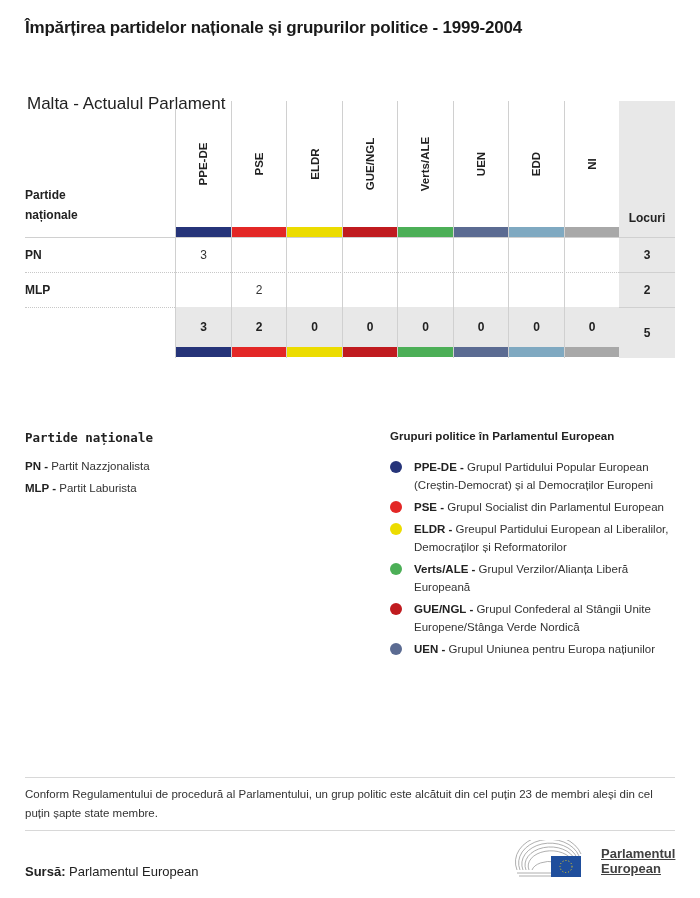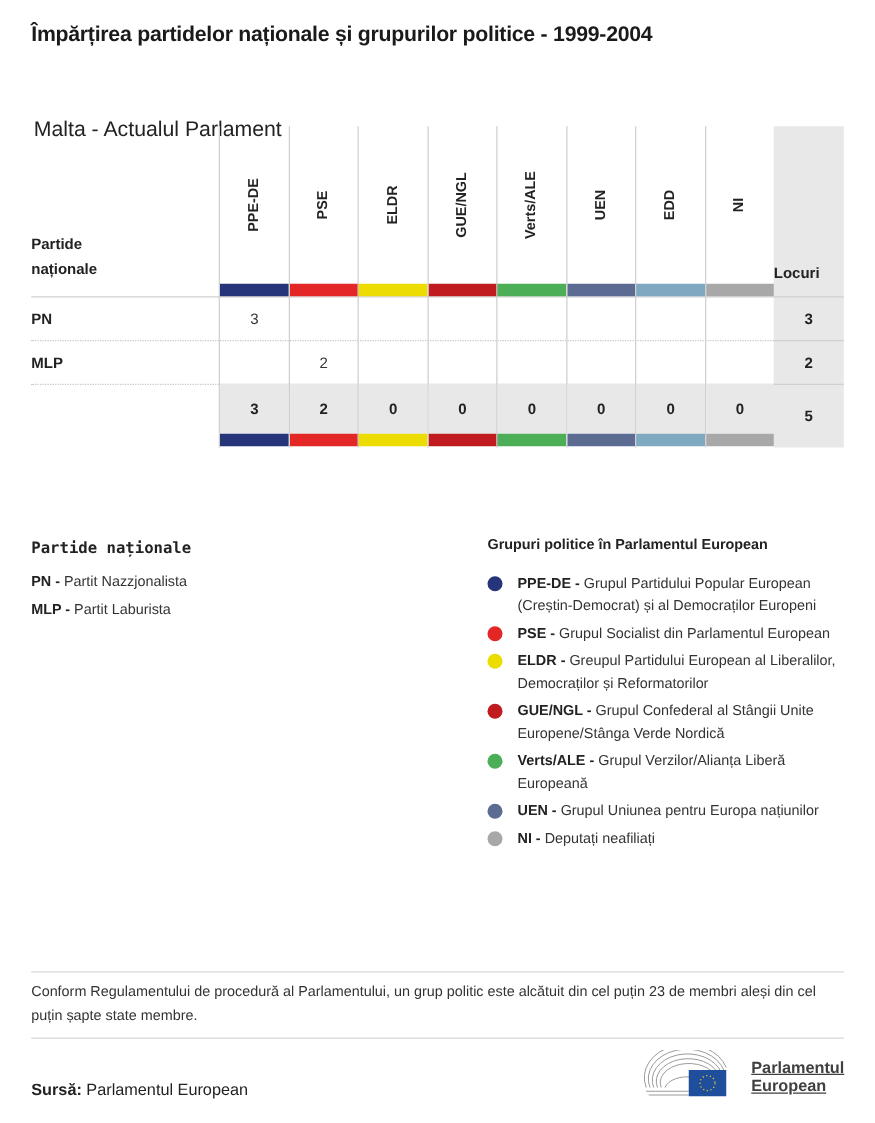--- a/index.html
+++ b/index.html
@@ -15,21 +15,21 @@
   .col .bar { position: absolute; left: 0; width: 55px; height: 10px; }
   .col .bar.top { top: 126px; }
   .col .bar.bottom { top: 246px; }
   .cell { position: absolute; left: 0; width: 55px; height: 35px; display: flex; align-items: center; justify-content: center; font-size: 12px; color: #333; }
   .tot { position: absolute; left: 0; top: 206px; width: 55px; height: 40px; background: #e8e8e8; display: flex; align-items: center; justify-content: center; font-size: 12px; font-weight: bold; color: #222; }
   .rowlbl { position: absolute; left: 0; width: 150px; height: 35px; display: flex; align-items: center; font-size: 12px; font-weight: bold; text-align: right; }
   .hline { position: absolute; left: 0; width: 650px; height: 0; }
   .hline.solid { border-top: 1px solid #d0d0d0; }
   .hline.dot { border-top: 1px dotted #c8c8c8; }
   .locuri { position: absolute; left: 594px; top: 0; width: 56px; height: 257px; background: #e8e8e8; }
-  .locuri .lh { position: absolute; left: 0; top: 110px; width: 56px; font-size: 12px; font-weight: bold; }
+  .locuri .lh { position: absolute; left: 0; top: 110px; width: 56px; text-align: center; font-size: 12px; font-weight: bold; }
   .locuri .lv { position: absolute; left: 0; width: 56px; display: flex; align-items: center; justify-content: center; font-size: 12px; font-weight: bold; }
 
   .legend-left { position: absolute; left: 25px; top: 430px; }
   .legend-left h3 { font-family: "DejaVu Sans Mono", monospace; font-size: 12.5px; font-weight: bold; margin-bottom: 10px; color: #222; }
   .legend-left .item { font-size: 11.5px; line-height: 22px; color: #333; }
   .legend-left .item b { color: #222; }
 
   .legend-right { position: absolute; left: 390px; top: 430px; width: 290px; }
   .legend-right h3 { font-size: 11.5px; font-weight: bold; margin-bottom: 16px; color: #222; }
   .gitem { position: relative; padding-left: 24px; font-size: 11.5px; line-height: 18px; color: #333; margin-bottom: 4px; }
@@ -161,24 +161,23 @@
   <div class="item"><b>PN -</b> <span>Partit Nazzjonalista</span></div>
   <div class="item"><b>MLP -</b> <span>Partit Laburista</span></div>
 </div>
 
 <div class="legend-right">
   <h3>Grupuri politice în Parlamentul European</h3>
   <div id="glist">
       <div class="gitem"><span class="dot" style="background:#263479"></span><b>PPE-DE -</b> <span>Grupul Partidului Popular European (Creștin-Democrat) și al Democraților Europeni</span></div>
       <div class="gitem"><span class="dot" style="background:#e32726"></span><b>PSE -</b> <span>Grupul Socialist din Parlamentul European</span></div>
       <div class="gitem"><span class="dot" style="background:#ecdc00"></span><b>ELDR -</b> <span>Greupul Partidului European al Liberalilor, Democraților și Reformatorilor</span></div>
+      <div class="gitem"><span class="dot" style="background:#4caf57"></span><b>Verts/ALE -</b> <span>Grupul Verzilor/Alianța Liberă Europeană</span></div>
       <div class="gitem"><span class="dot" style="background:#c01b1f"></span><b>GUE/NGL -</b> <span>Grupul Confederal al Stângii Unite Europene/Stânga Verde Nordică</span></div>
-      <div class="gitem"><span class="dot" style="background:#4caf57"></span><b>Verts/ALE -</b> <span>Grupul Verzilor/Alianța Liberă Europeană</span></div>
       <div class="gitem"><span class="dot" style="background:#5b6b92"></span><b>UEN -</b> <span>Grupul Uniunea pentru Europa națiunilor</span></div>
-      <div class="gitem"><span class="dot" style="background:#a8a8a8"></span><b>NI -</b> <span>Deputați neafiliați</span></div>
     </div>
 </div>
 
 <div class="sep" style="top:777px;"></div>
 <div class="note">Conform Regulamentului de procedură al Parlamentului, un grup politic este alcătuit din cel puțin 23 de membri aleși din cel puțin șapte state membre.</div>
 <div class="sep" style="top:830px;"></div>
 
 <div class="source"><b>Sursă:</b><span> Parlamentul European</span></div>
 
 <div class="logo">

